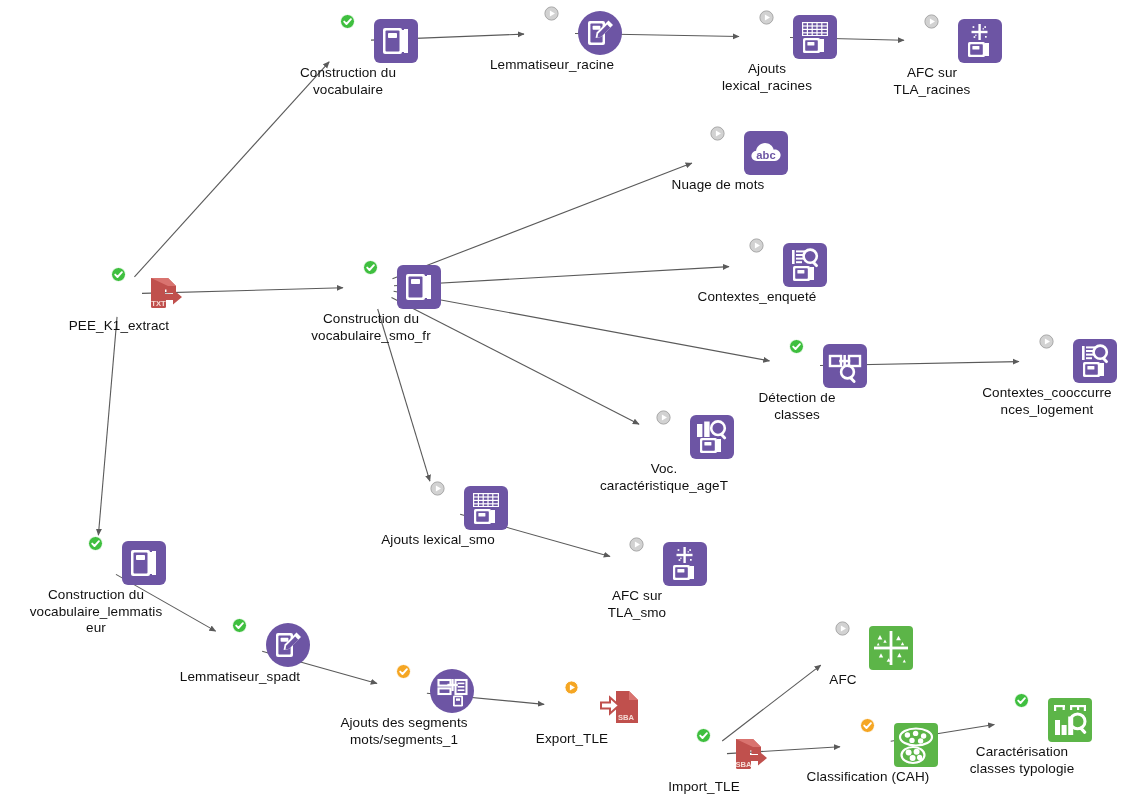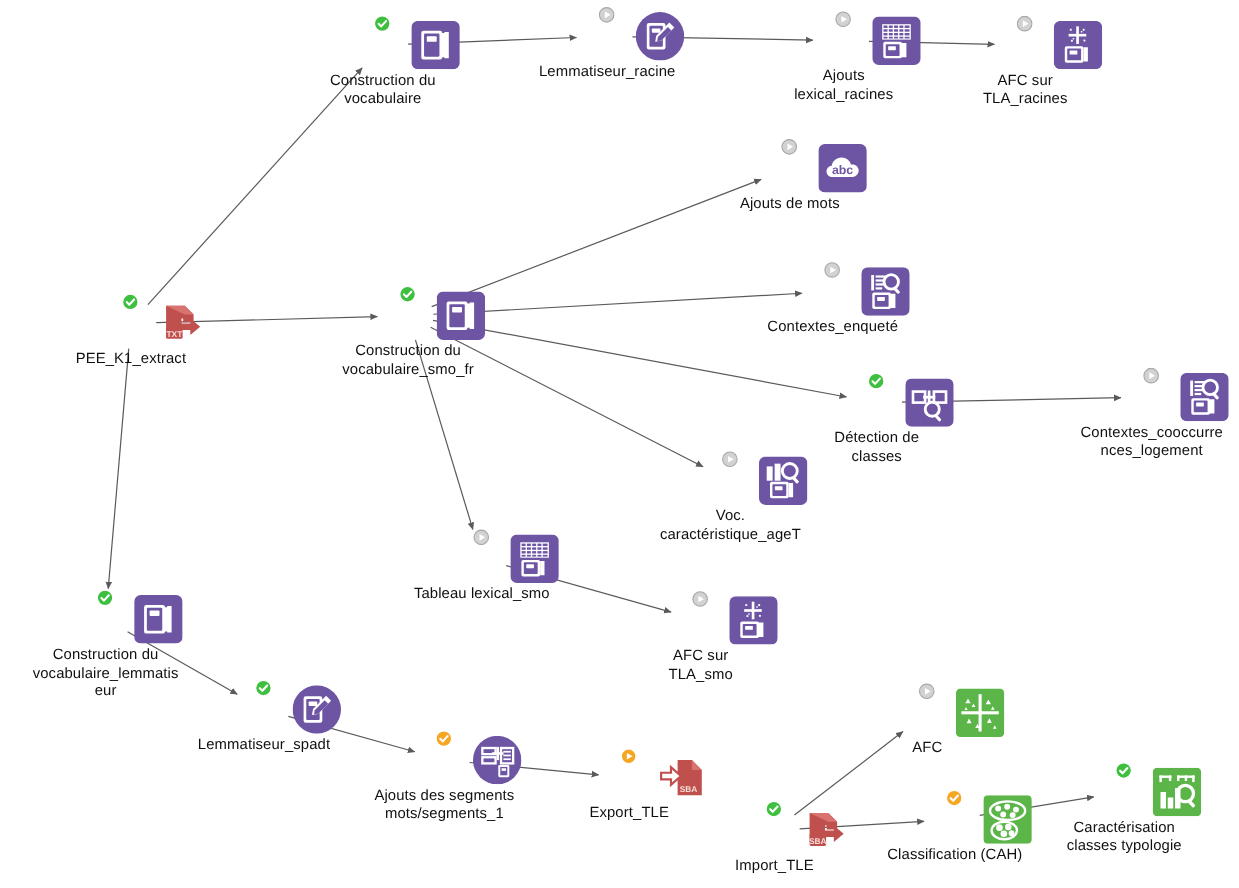--- a/index.html
+++ b/index.html
@@ -224,21 +224,21 @@
         <path d="M13 30c-3.2 0-5.6-2.3-5.6-5.2 0-2.6 2-4.8 4.7-5.1.5-4.3 4.3-7.6 8.9-7.6 4.2 0 7.8 2.8 8.7 6.6.4-.1.8-.1 1.2-.1 3.2 0 5.7 2.5 5.7 5.5S34.1 30 30.9 30z" fill="white"></path>
         <text x="22" y="27.6" font-family="'Liberation Sans',sans-serif" font-size="11.2" font-weight="bold" fill="#6d55a4" text-anchor="middle">abc</text>
       </svg>
       </div>
       <div class="badge">
         <svg viewBox="0 0 15 15">
     <circle cx="7.5" cy="7.5" r="6.6" fill="#d2d2d2" stroke="#a8a8a8" stroke-width="1"></circle>
     <polygon points="5.9,4.5 11,7.5 5.9,10.5" fill="#ffffff"></polygon>
   </svg>
       </div>
-      <div class="node-label">Ajouts de mots</div>
+      <div class="node-label">Nuage de mots</div>
     </div>
     <div class="node square" style="left: 371px; top: 287px;">
       <div class="node-icon">
         <svg class="icon-svg" viewBox="0 0 44 44">
         <rect x="0" y="0" width="44" height="44" rx="6" fill="#6d55a4"></rect>
         <path d="M30 10h4v24h-4z" fill="white"></path>
         <path d="M27 11h4v22h-4z" fill="white"></path>
         <rect x="9" y="9" width="19" height="26" rx="2" fill="white"></rect>
         <rect x="11.5" y="11.5" width="14" height="21" rx="1" fill="#6d55a4"></rect>
         <rect x="14" y="14" width="9" height="5" rx="0.8" fill="white"></rect>
@@ -390,21 +390,21 @@
         <rect x="12.2" y="25.2" width="12.6" height="10.6" rx="0.8" fill="#6d55a4"></rect>
         <rect x="14.4" y="27" width="7" height="3.6" rx="0.6" fill="white"></rect>
       </svg>
       </div>
       <div class="badge">
         <svg viewBox="0 0 15 15">
     <circle cx="7.5" cy="7.5" r="6.6" fill="#d2d2d2" stroke="#a8a8a8" stroke-width="1"></circle>
     <polygon points="5.9,4.5 11,7.5 5.9,10.5" fill="#ffffff"></polygon>
   </svg>
       </div>
-      <div class="node-label">Tableau lexical_smo</div>
+      <div class="node-label">Ajouts lexical_smo</div>
     </div>
     <div class="node square" style="left: 637px; top: 564px;">
       <div class="node-icon">
         <svg class="icon-svg" viewBox="0 0 44 44">
         <rect x="0" y="0" width="44" height="44" rx="6" fill="#6d55a4"></rect>
         <g fill="white">
           <rect x="20.4" y="5" width="2.4" height="16"></rect>
           <rect x="13.5" y="11.8" width="16" height="2.4"></rect>
           <rect x="14.6" y="7.2" width="1.7" height="1.7"></rect>
           <rect x="26.3" y="7.2" width="1.7" height="1.7"></rect>

